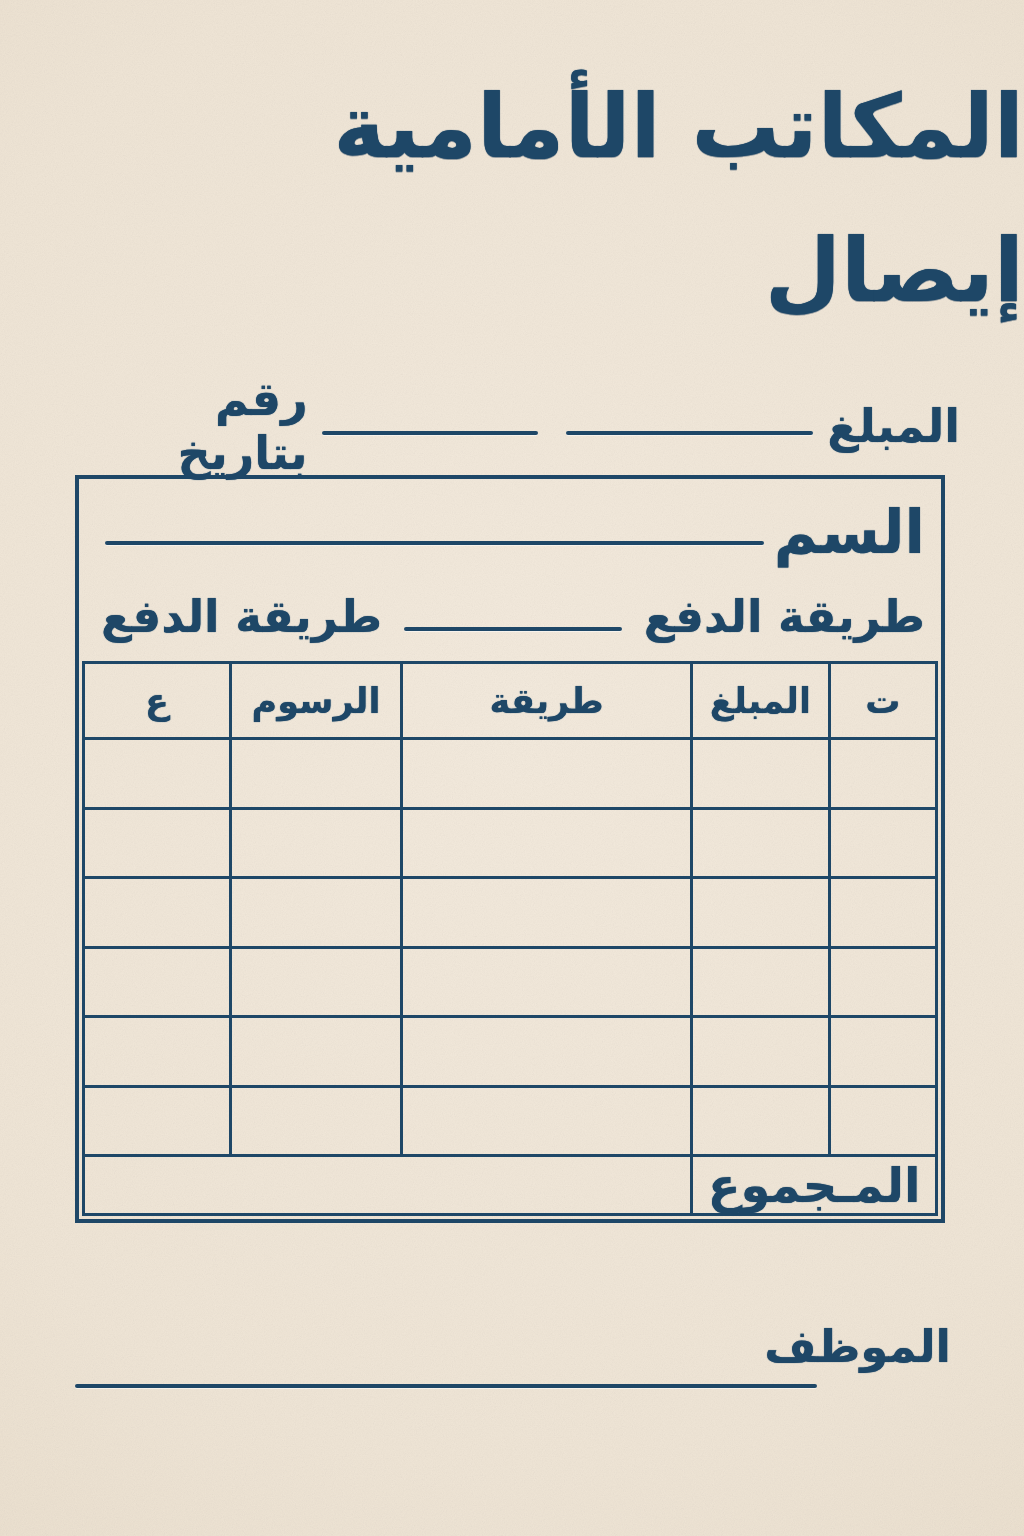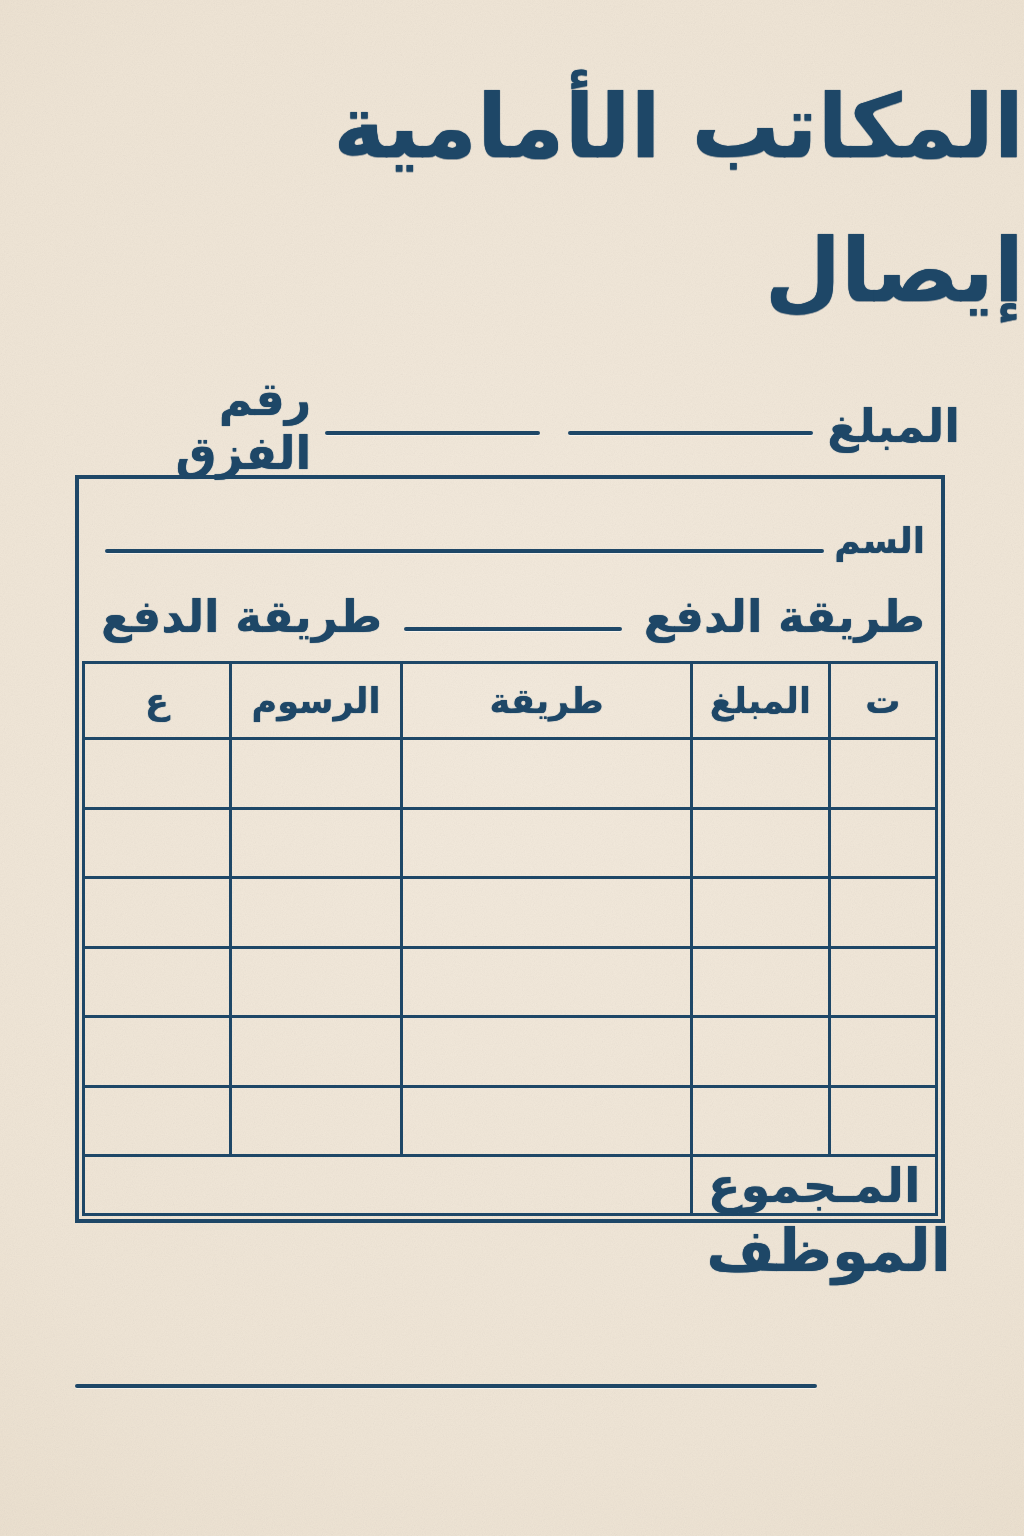--- a/index.html
+++ b/index.html
@@ -45,21 +45,21 @@
   .blank-number{width:218px;margin-inline:14px;}
   .form-box{
     position:absolute;top:475px;left:75px;width:870px;height:748px;
     border:4px solid var(--ink);
   }
   .field-row{
     position:absolute;left:22px;right:16px;height:78px;
     display:flex;align-items:center;
     font-weight:bold;text-shadow:0 0 1px var(--ink);
   }
-  .row-name{top:22px;font-size:36px;}
+  .row-name{top:14px;font-size:60px;}
   .row-payment{top:98px;font-size:45px;}
   .field-row .blank{flex:1;align-self:flex-end;}
   .row-name .blank{margin:0 10px 26px 4px;}
   .row-payment .blank{margin:0 22px 24px 22px;}
   .grid-wrap{position:absolute;top:182px;left:3px;right:3px;bottom:3px;}
   table{
     width:100%;height:100%;
     border-collapse:collapse;table-layout:fixed;
     direction:rtl;
   }
@@ -75,22 +75,22 @@
     text-shadow:0 0 1px var(--ink);
   }
   tbody td{height:62px;}
   tfoot td,tfoot th{height:auto;}
   .total-label{
     font-size:48px;font-weight:bold;color:var(--ink);
     text-align:center;vertical-align:middle;
     text-shadow:0 0 1px var(--ink);
   }
   .employee{
-    position:absolute;top:1216px;right:73px;
-    font-size:59px;font-weight:bold;
+    position:absolute;top:1320px;right:73px;
+    font-size:45px;font-weight:bold;
     text-shadow:0 0 1px var(--ink);
   }
   .signature-line{
     position:absolute;top:1384px;left:75px;width:742px;height:4px;
     background:var(--ink);border-radius:2px;
     box-shadow:0 1px 0 rgba(255,255,255,.5);
   }
 </style>
 </head>
 <body>
@@ -106,21 +106,21 @@
   </svg>
 
   <div class="title title-main">المكاتب الأمامية</div>
   <div class="title title-sub">إيصال</div>
 
   <div class="date-row">
     <span>المبلغ</span>
     <span class="blank blank-date"></span>
     <span class="spacer"></span>
     <span class="blank blank-number"></span>
-    <span>رقم الفزق</span>
+    <span>رقم بتاريخ</span>
   </div>
 
   <div class="form-box">
 
     <div class="field-row row-name">
       <span>السم</span>
       <span class="blank"></span>
     </div>
 
     <div class="field-row row-payment">

